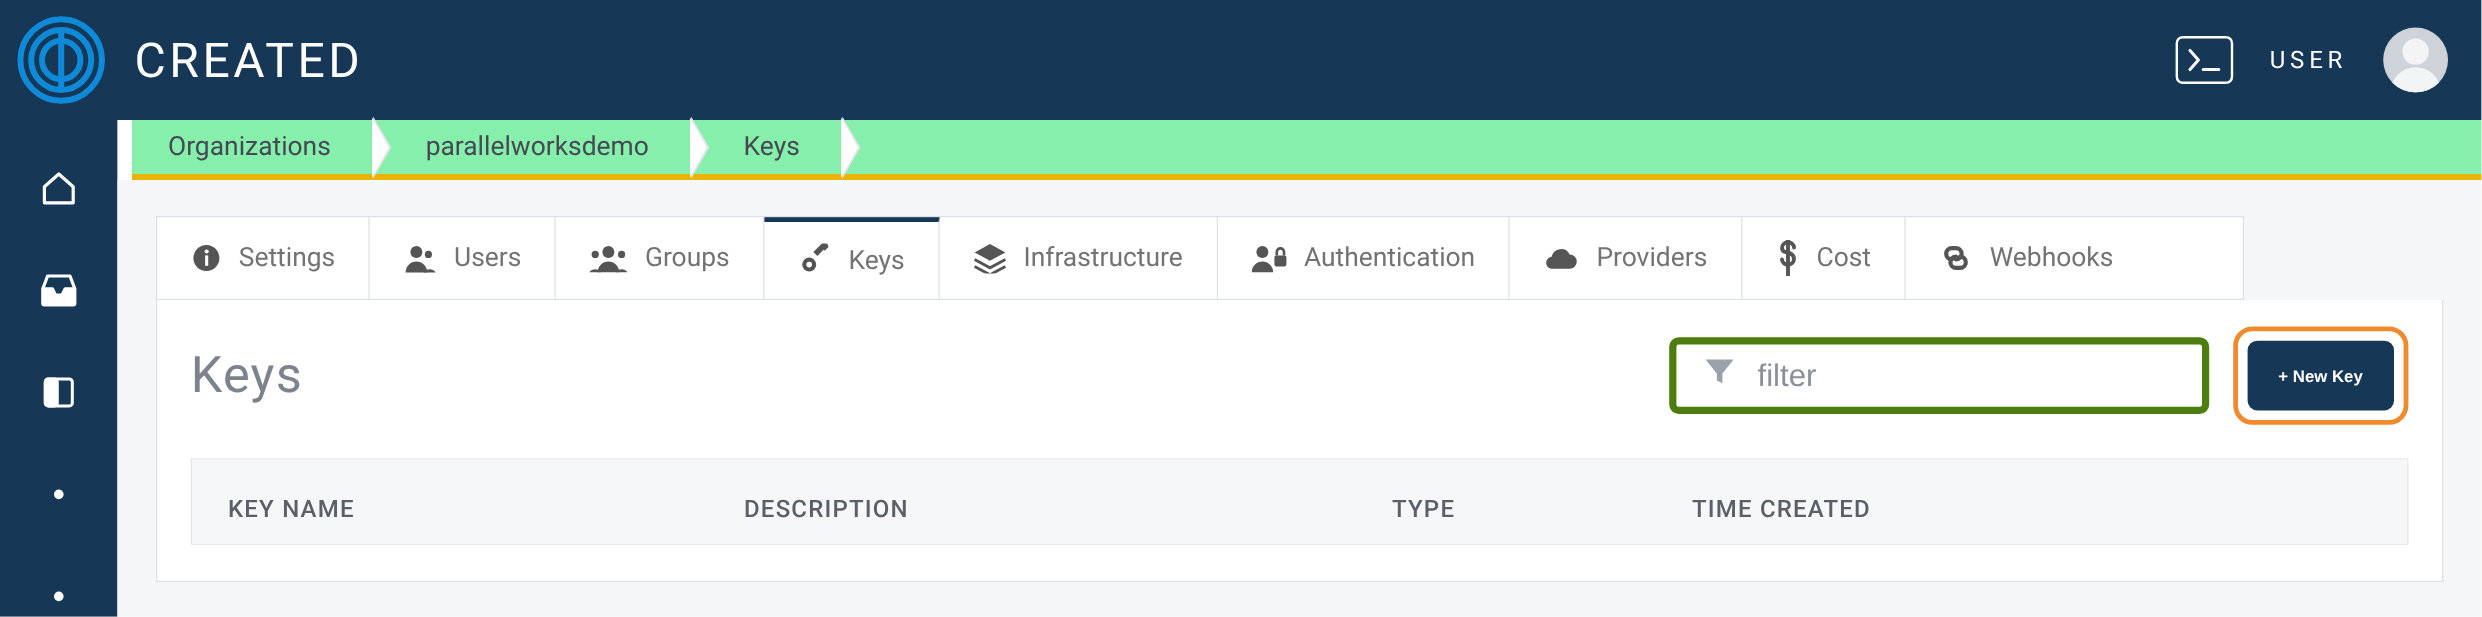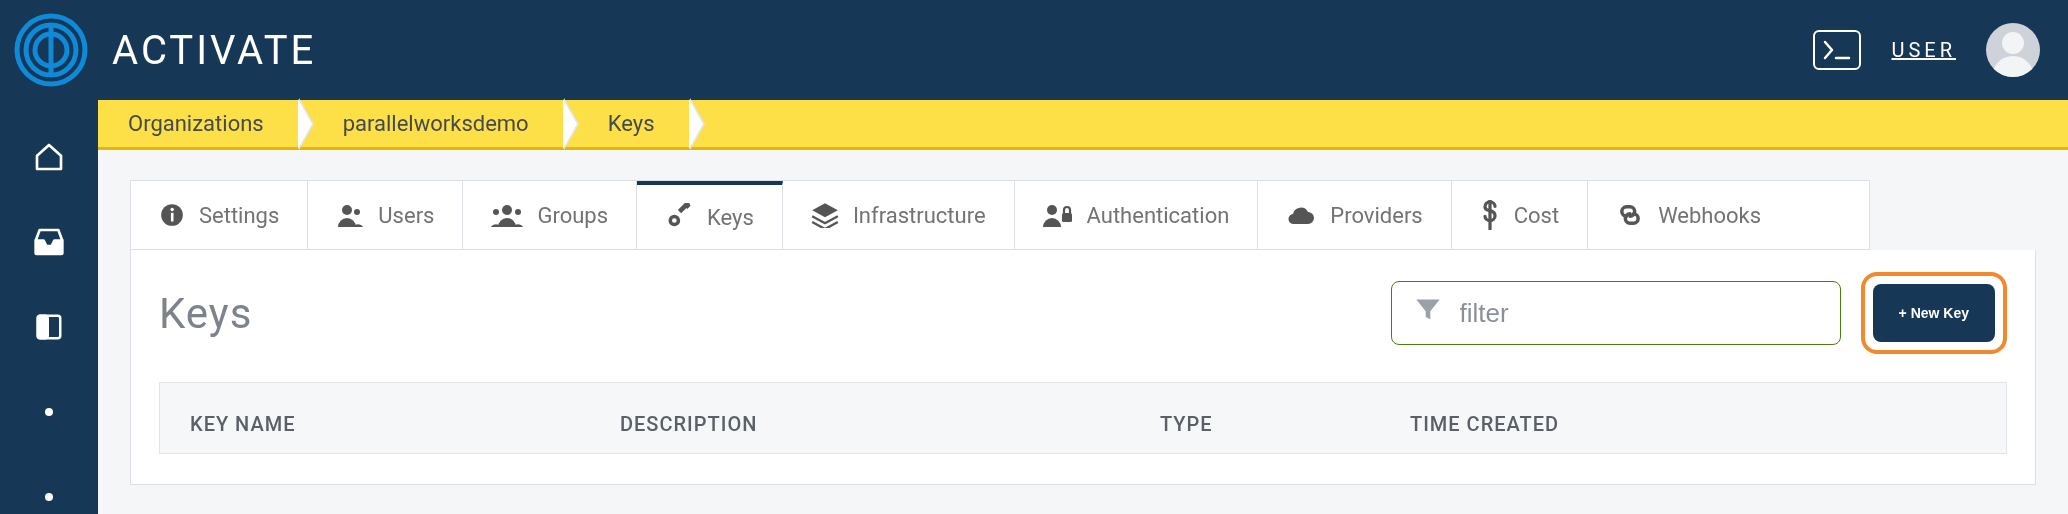--- a/index.html
+++ b/index.html
@@ -7,37 +7,37 @@
 
   
   .topbar {
     width: 100%; height: 100px; background: #163755;
     display: flex; align-items: center; justify-content: space-between;
     padding: 0 28px 0 0;
   }
   .brand { display: flex; align-items: center; gap: 24px; padding-left: 14px; }
   .logo-circle { width: 74px; height: 74px; display:flex; align-items:center; justify-content:center; }
   .brand-name { color:#fff; font-size:40px; letter-spacing:3px; font-weight:400; }
-  .top-right { display:flex; align-items:center; gap:30px; color:#fff;text-decoration:underline; }
+  .top-right { display:flex; align-items:center; gap:30px; color:#fff; }
   .terminal-box { width:48px; height:40px; border:2px solid #fff; border-radius:6px; display:flex; align-items:center; justify-content:center; }
   .terminal-box svg { display:block; }
   .user-label { font-size:20px; letter-spacing:4px; }
   .avatar { width:54px; height:54px; border-radius:50%; background:#cdd3d8; display:flex; align-items:center; justify-content:center; overflow:hidden; }
 
   
   .layout { display:flex; width:100%; height:calc(514px - 100px); }
   .leftrail { width:98px; background:#163755; display:flex; flex-direction:column; align-items:center; padding-top:40px; gap:50px; }
   .rail-item { width:36px; height:36px; color:#fff; display:flex; align-items:center; justify-content:center; }
   .rail-dot { width:8px; height:8px; border-radius:50%; background:#fff; }
 
   
   .main { flex:1; background:#fff; display:flex; flex-direction:column; }
 
   
-  .breadcrumbs { display:flex; align-items:center; height:50px; border-bottom:3px solid #eab308; background:#fde047; }
+  .breadcrumbs { display:flex; align-items:center; height:50px; border-bottom:5px solid #eab308; background:#86efac;margin-left:12px; }
   .crumb { position:relative; padding:0 34px 0 44px; line-height:48px; color:#454a52; font-size:22px; border:1px solid #e2e4e7; border-left:none; border-top:none; border-bottom:none; }
   .crumb:first-child { padding-left:30px; }
   .crumb::after {
     content:""; position:absolute; right:-14px; top:50%; transform:translateY(-50%);
     width:0; height:0; border-top:25px solid transparent; border-bottom:25px solid transparent;
     border-left:14px solid #fff; z-index:2;
   }
   .crumb::before {
     content:""; position:absolute; right:-16px; top:50%; transform:translateY(-50%);
     width:0; height:0; border-top:26px solid transparent; border-bottom:26px solid transparent;
@@ -52,21 +52,21 @@
   .tab { display:flex; align-items:center; justify-content:center; gap:14px; padding:0 28px; height:68px; border-right:1px solid #dcdfe3; color:#737373; font-size:22px; cursor:pointer; }
   .tab:last-child { border-right:none; }
   .tab.active { border-top:4px solid #163755; height:68px; }
   .tab-icon { color:#555; display:flex; align-items:center; }
 
   
   .panel { background:#fff; border:1px solid #dcdfe3; border-top:none; padding:22px 28px 30px 28px; width:100%; }
   .panel-header { display:flex; align-items:center; justify-content:space-between; margin-bottom:28px; }
   .panel-title { color:#7d838c; font-size:42px; font-weight:400; letter-spacing:1px; }
   .panel-actions { display:flex; align-items:center; gap:20px; }
-  .filter-box { display:flex; align-items:center; gap:18px; height:64px; width:450px; padding:0 22px; border:1px solid #4d7c0f; border-radius:8px; color:#8a9099; font-size:26px; }
+  .filter-box { display:flex; align-items:center; gap:18px; height:64px; width:450px; padding:0 22px; border:6px solid #4d7c0f; border-radius:8px; color:#8a9099; font-size:26px; }
   .filter-box input { border:none; outline:none; font-size:26px; flex:1; color:#333; background:transparent; }
   .filter-box input::placeholder { color:#8a9099; }
   .newkey-wrap { border:4px solid #f08a2e; border-radius:16px; padding:8px; }
   .newkey-btn { background:#163755; color:#fff; border:none; border-radius:8px; height:58px; padding:0 26px; font-size:14px; font-weight:600; cursor:pointer; white-space:nowrap; }
 
   
   .table { border:1px solid #e2e4e7; width:100%; }
   .thead { display:grid; grid-template-columns: 430px 540px 250px 1fr; height:70px; align-items:center; background:#f6f7f8; }
   .th { color:#5b6068; font-size:20px; letter-spacing:1px; font-weight:500; padding-left:30px;margin-top:12px; }
 </style>
@@ -76,21 +76,21 @@
 <div class="topbar">
   <div class="brand">
     <div class="logo-circle">
       <svg viewBox="0 0 74 74" width="74" height="74">
         <circle cx="37" cy="37" r="34" fill="none" stroke="#0e8ad8" stroke-width="5"></circle>
         <circle cx="37" cy="37" r="25" fill="none" stroke="#0e8ad8" stroke-width="5"></circle>
         <path d="M37 12 v50" stroke="#0e8ad8" stroke-width="5"></path>
         <circle cx="37" cy="37" r="16" fill="none" stroke="#0e8ad8" stroke-width="5"></circle>
       </svg>
     </div>
-    <div class="brand-name">ACTIVATE</div>
+    <div class="brand-name">CREATED</div>
   </div>
   <div class="top-right">
     <div class="terminal-box">
       <svg width="30" height="22" viewBox="0 0 30 22">
           <path d="M3 3 l7 8 l-7 8" stroke="#fff" stroke-width="2.5" fill="none" stroke-linecap="round" stroke-linejoin="round"></path>
           <path d="M14 19 h13" stroke="#fff" stroke-width="2.5" stroke-linecap="round"></path>
         </svg>
     </div>
     <div class="user-label">USER</div>
     <div class="avatar">

